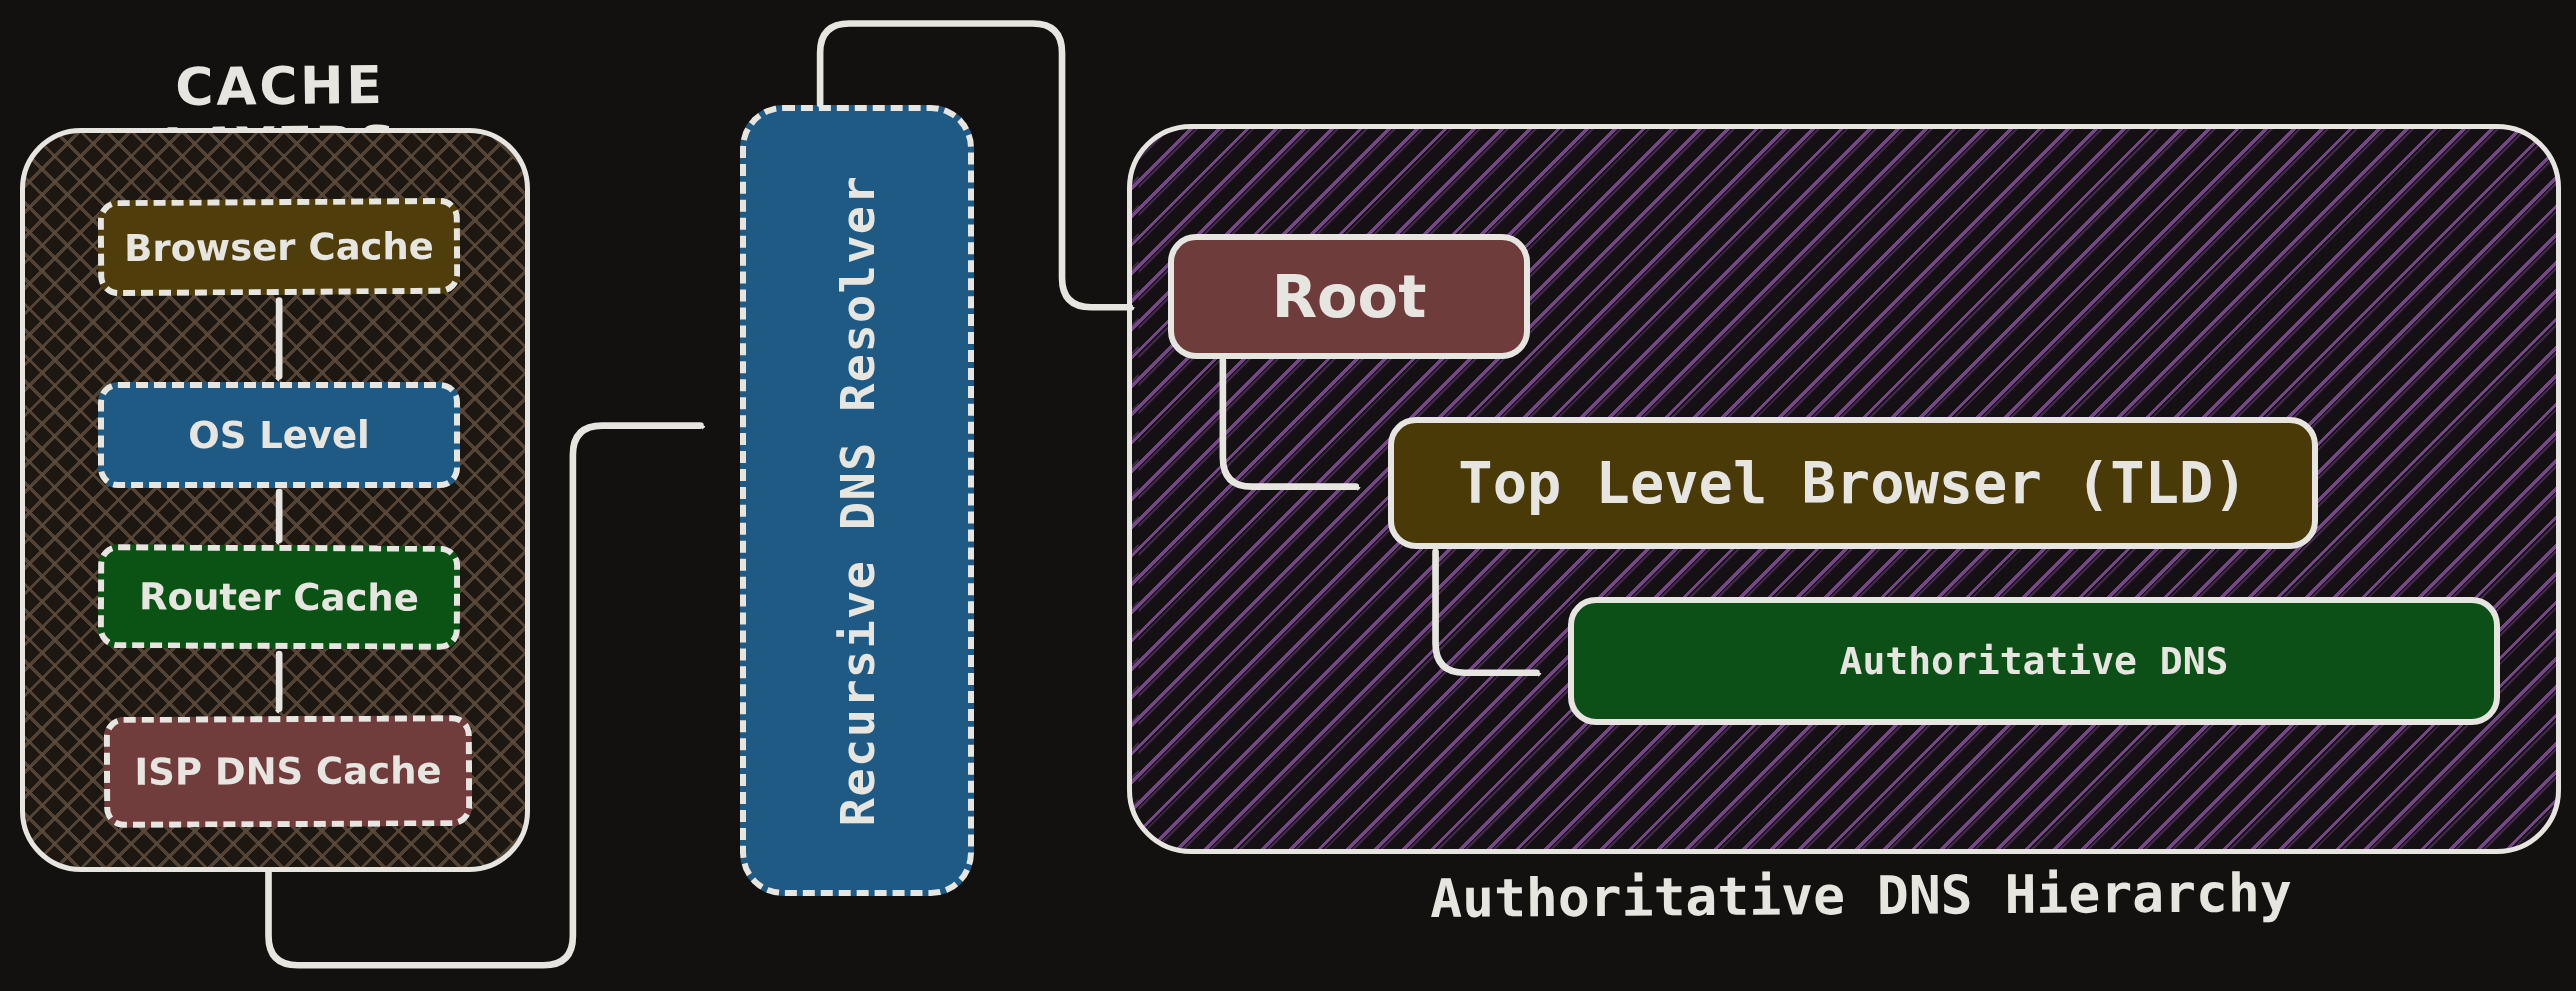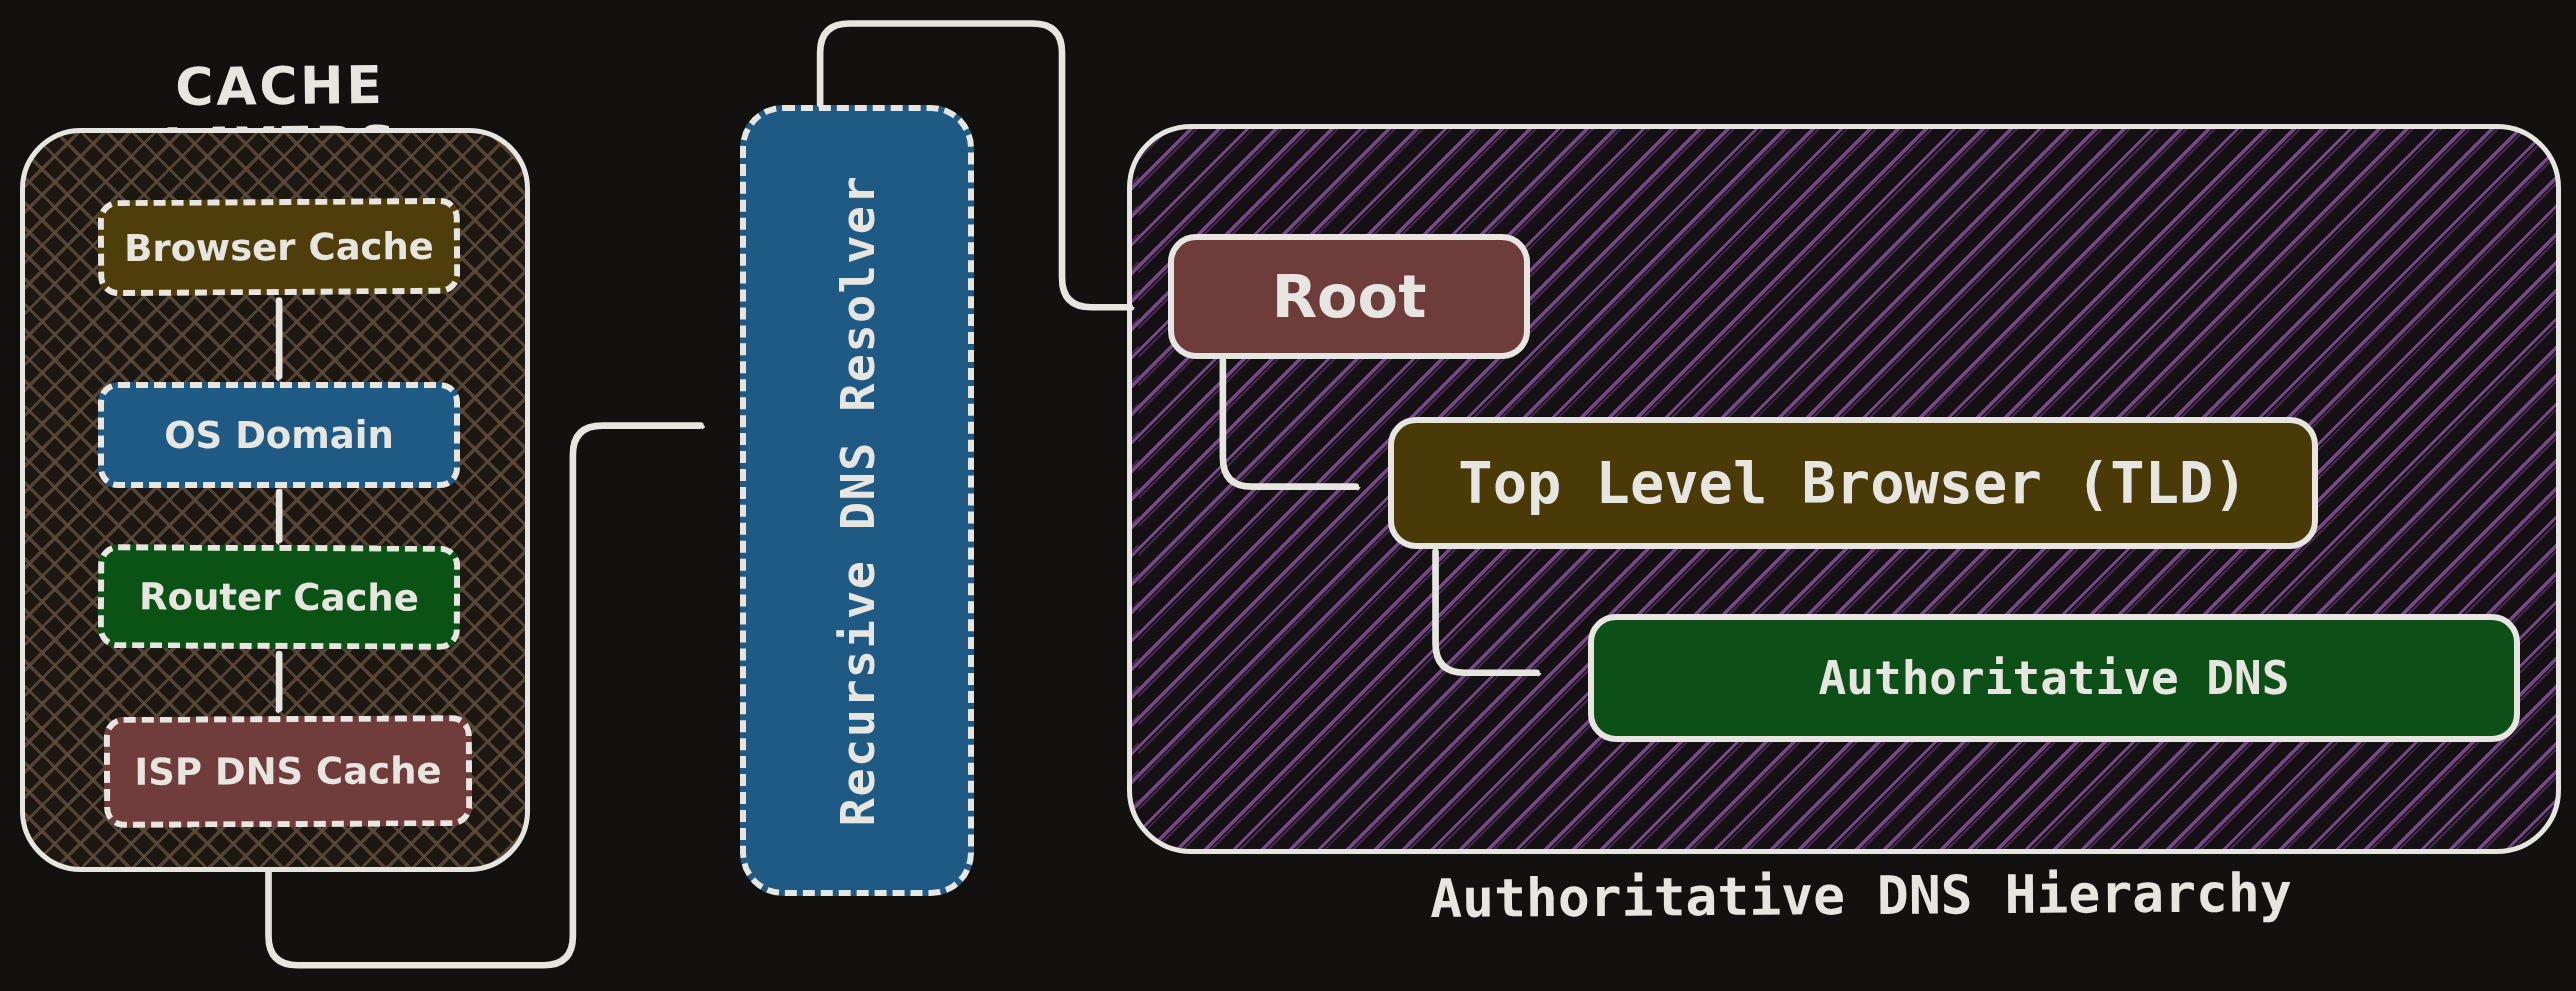--- a/index.html
+++ b/index.html
@@ -54,40 +54,40 @@
       repeating-linear-gradient(135deg, rgba(122,74,140,.95) 0 3.3px, transparent 3.3px 20px),
       repeating-linear-gradient(135deg, rgba(122,74,140,.45) 0 2px, transparent 2px 20px);
     background-position:0 0, 6.6px 0;
   }
   .hier-node{
     border:6.6px solid #e7e5e0;border-radius:28px;
     font-weight:bold;text-align:center;
   }
   .hn-0{left:1168px;top:234px;width:362px;height:125px;font-size:59px;}
   .hn-1{left:1388px;top:417px;width:930px;height:132px;font-size:57px;}
-  .hn-2{left:1568px;top:614px;width:932px;height:128px;font-size:46px;margin-left:20px;}
+  .hn-2{left:1568px;top:597px;width:932px;height:128px;font-size:38px;}
   .hier-caption{
     left:1396px;top:865px;width:930px;height:73px;text-align:center;
     font-size:53px;font-weight:bold;transform:rotate(-0.4deg);
   }
 
   
   svg.arrows{position:absolute;left:0;top:0;width:2576px;height:992px;pointer-events:none;}
   svg.arrows path{stroke:#e7e5e0;stroke-width:10;fill:none;stroke-linecap:round;stroke-linejoin:round;}
 </style>
 </head>
 <body style="background: rgb(18, 17, 16);">
 
 <div class="abs hand cache-title">CACHE LAYERS</div>
 
 <div class="abs cache-container"></div>
 
 <div class="abs flexc hand cache-node cn-0" style="background-color: rgb(79, 62, 11);">Browser Cache</div>
 
-<div class="abs flexc hand cache-node cn-1" style="background-color: rgb(31, 90, 133);">OS Domain</div>
+<div class="abs flexc hand cache-node cn-1" style="background-color: rgb(31, 90, 133);">OS Level</div>
 
 <div class="abs flexc hand cache-node cn-2" style="background-color: rgb(10, 83, 20);">Router Cache</div>
 
 <div class="abs flexc hand cache-node cn-3" style="background-color: rgb(112, 60, 60);">ISP DNS Cache</div>
 
 <div class="abs flexc resolver" style="background-color: rgb(31, 90, 133);">
   <span class="code vlabel">Recursive DNS Resolver</span>
 </div>
 
 <div class="abs hier-container"></div>

